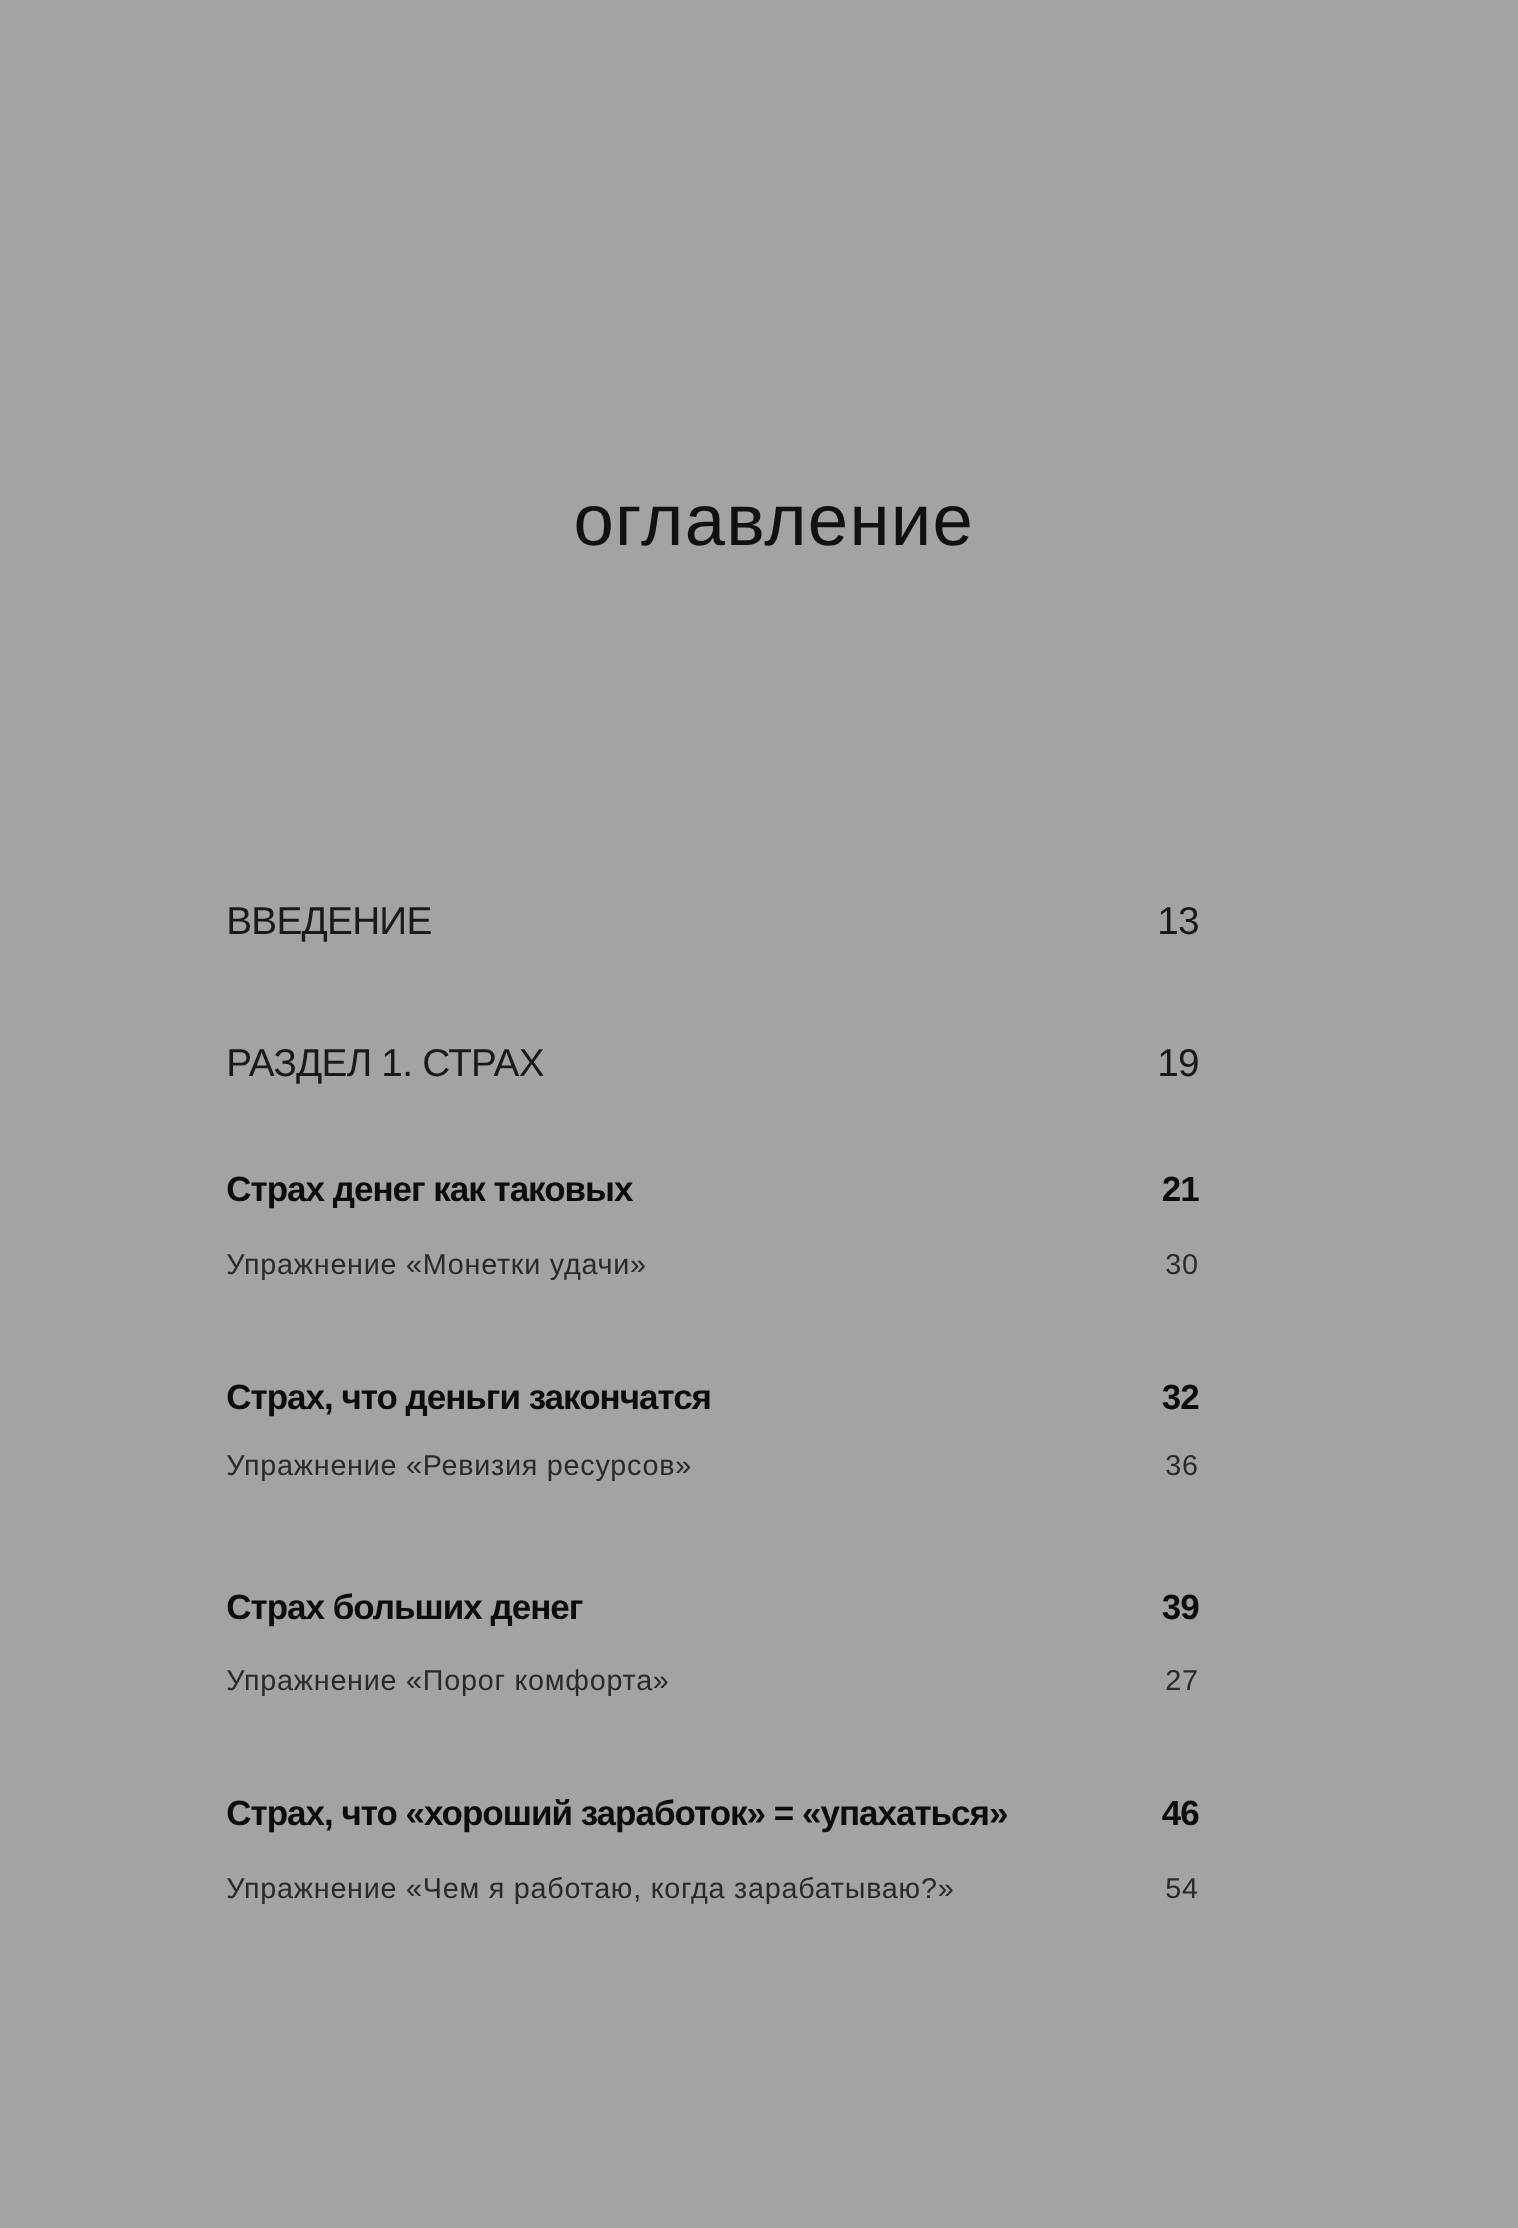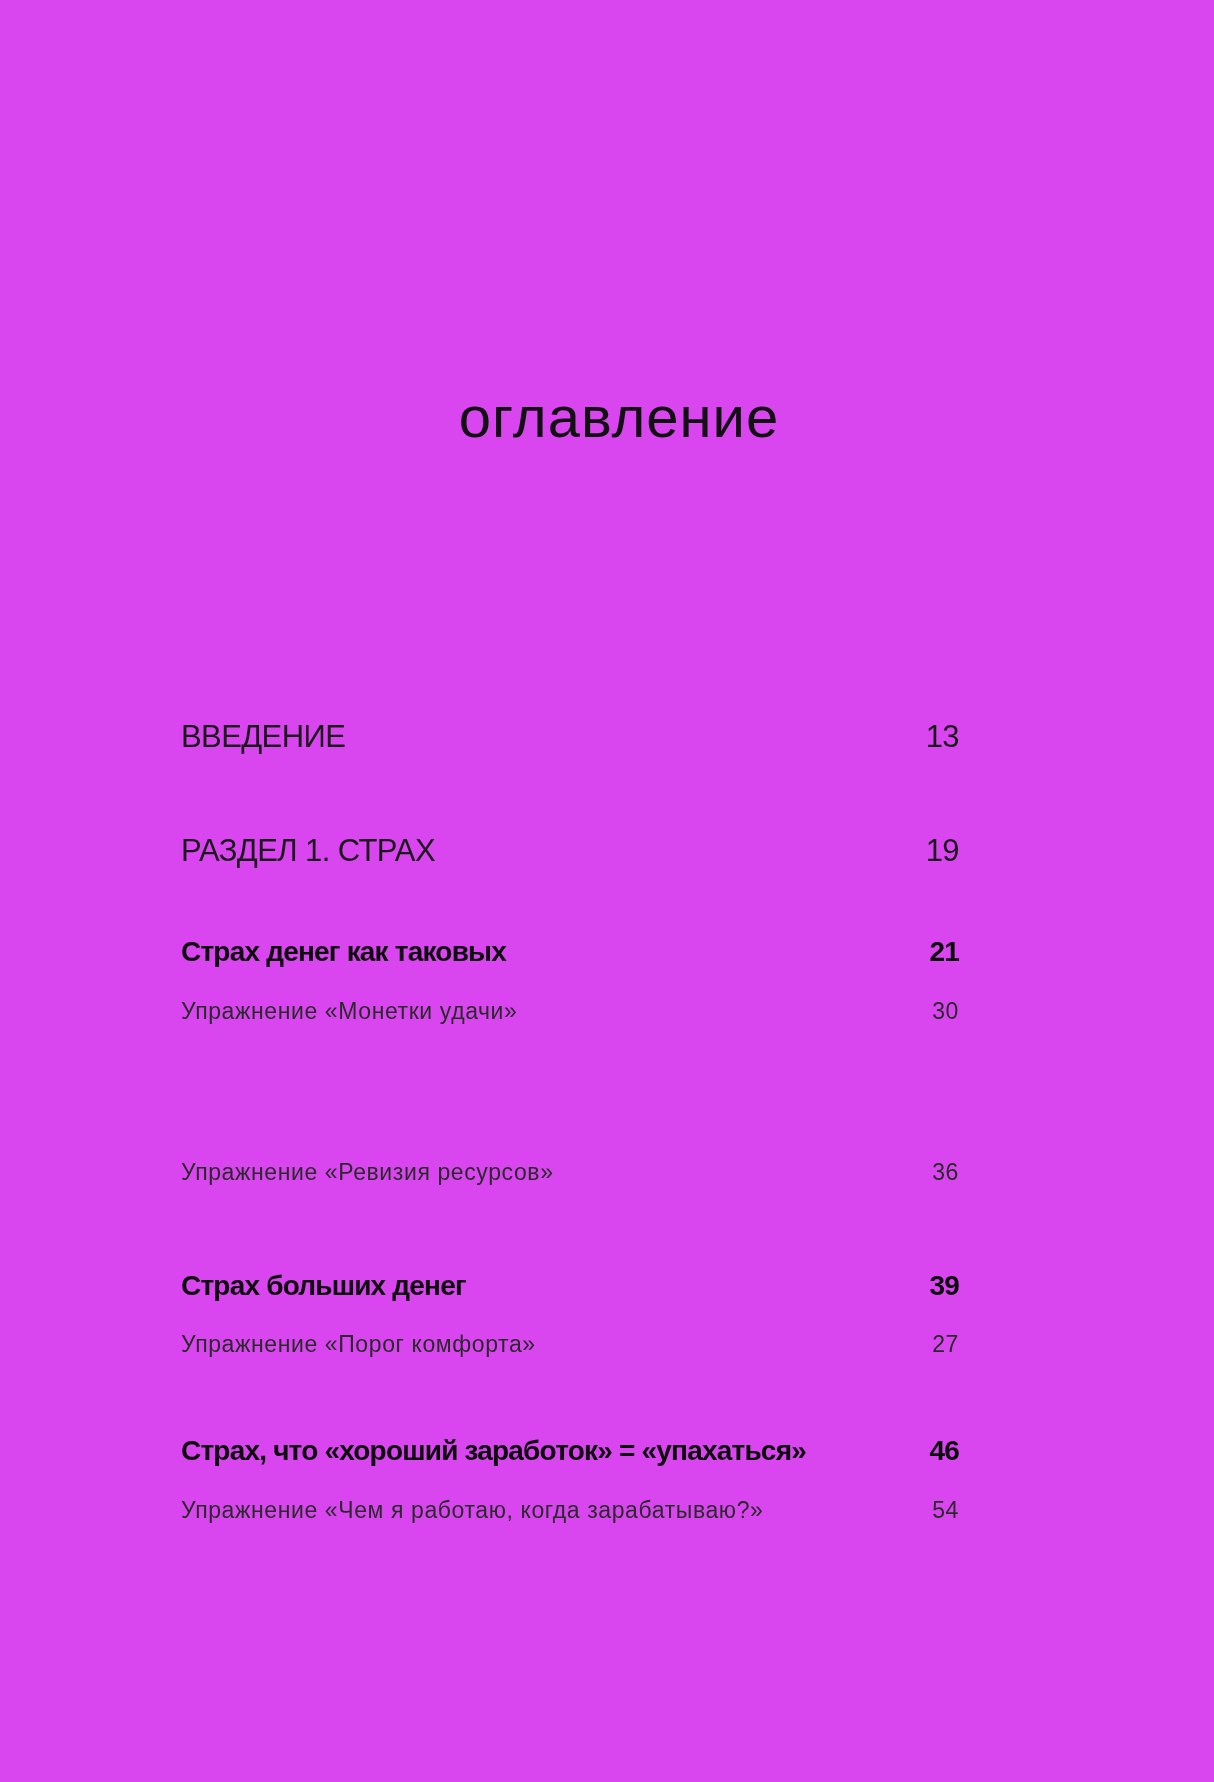--- a/index.html
+++ b/index.html
@@ -1,18 +1,18 @@
 <!DOCTYPE html>
 <html><head>
 <meta charset="utf-8">
 <style>
   html, body { margin: 0; padding: 0; background: #ffffff; }
   body { width: 1214px; height: 1782px; position: relative; overflow: hidden;
          font-family: "Liberation Sans", "DejaVu Sans", sans-serif; color: #111111; }
-  .page { position: absolute; left: 0; top: 0; width: 1214px; height: 1782px; background: #d946ef; }
+  .page { position: absolute; left: 0; top: 0; width: 1214px; height: 1782px; background: #a3a3a3; }
   .title { position: absolute; left: 0; width: 1214px; top: 382px; text-align: center;
            font-size: 58px; font-weight: 400; letter-spacing: 1px; line-height: 70px;
            padding-left: 24px; box-sizing: border-box; }
   .row { position: absolute; left: 181px; width: 778px; display: flex;
          justify-content: space-between; align-items: baseline; white-space: nowrap; }
   .row .label, .row .page-num { display: inline-block; }
   .section { font-size: 31px; font-weight: 400; letter-spacing: -0.6px; line-height: 36px; color: #1a1a1a; }
   .chapter { font-size: 28px; font-weight: 700; letter-spacing: -0.8px; line-height: 34px; color: #0d0d0d; gap: 24px; }
   .exercise { font-size: 23px; font-weight: 400; letter-spacing: 0.6px; line-height: 28px; color: #2a2a2a; }
 </style>
@@ -35,20 +35,24 @@
 
   <div class="row chapter" style="top:935px;">
     <span class="label">Страх денег как таковых</span>
     <span class="page-num">21</span>
   </div>
   <div class="row exercise" style="top:997px;gap:13px;">
     <span class="label">Упражнение «Монетки удачи»</span>
     <span class="page-num">30</span>
   </div>
 
+  <div class="row chapter" style="top:1101px;">
+    <span class="label">Страх, что деньги закончатся</span>
+    <span class="page-num">32</span>
+  </div>
   <div class="row exercise" style="top:1158px;">
     <span class="label">Упражнение «Ревизия ресурсов»</span>
     <span class="page-num">36</span>
   </div>
 
   <div class="row chapter" style="top:1269px;">
     <span class="label">Страх больших денег</span>
     <span class="page-num">39</span>
   </div>
   <div class="row exercise" style="top:1330px;">

